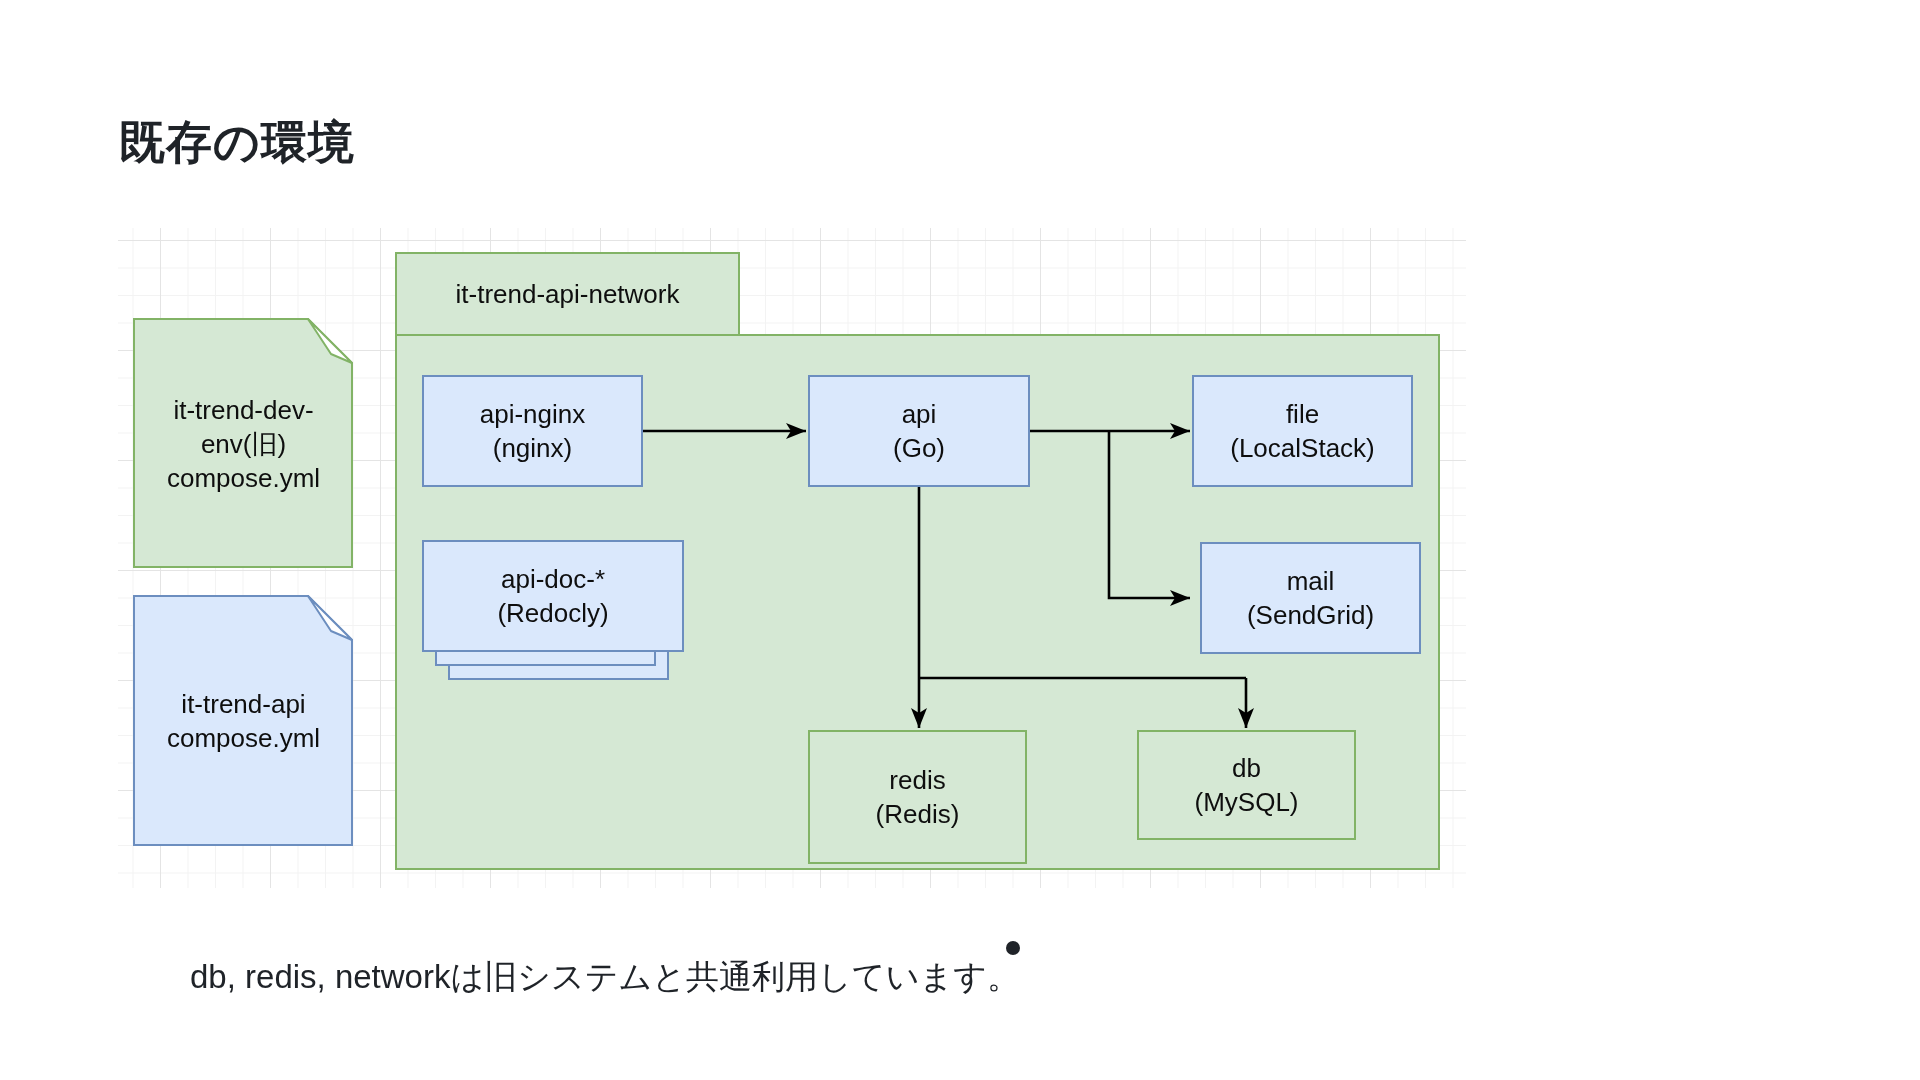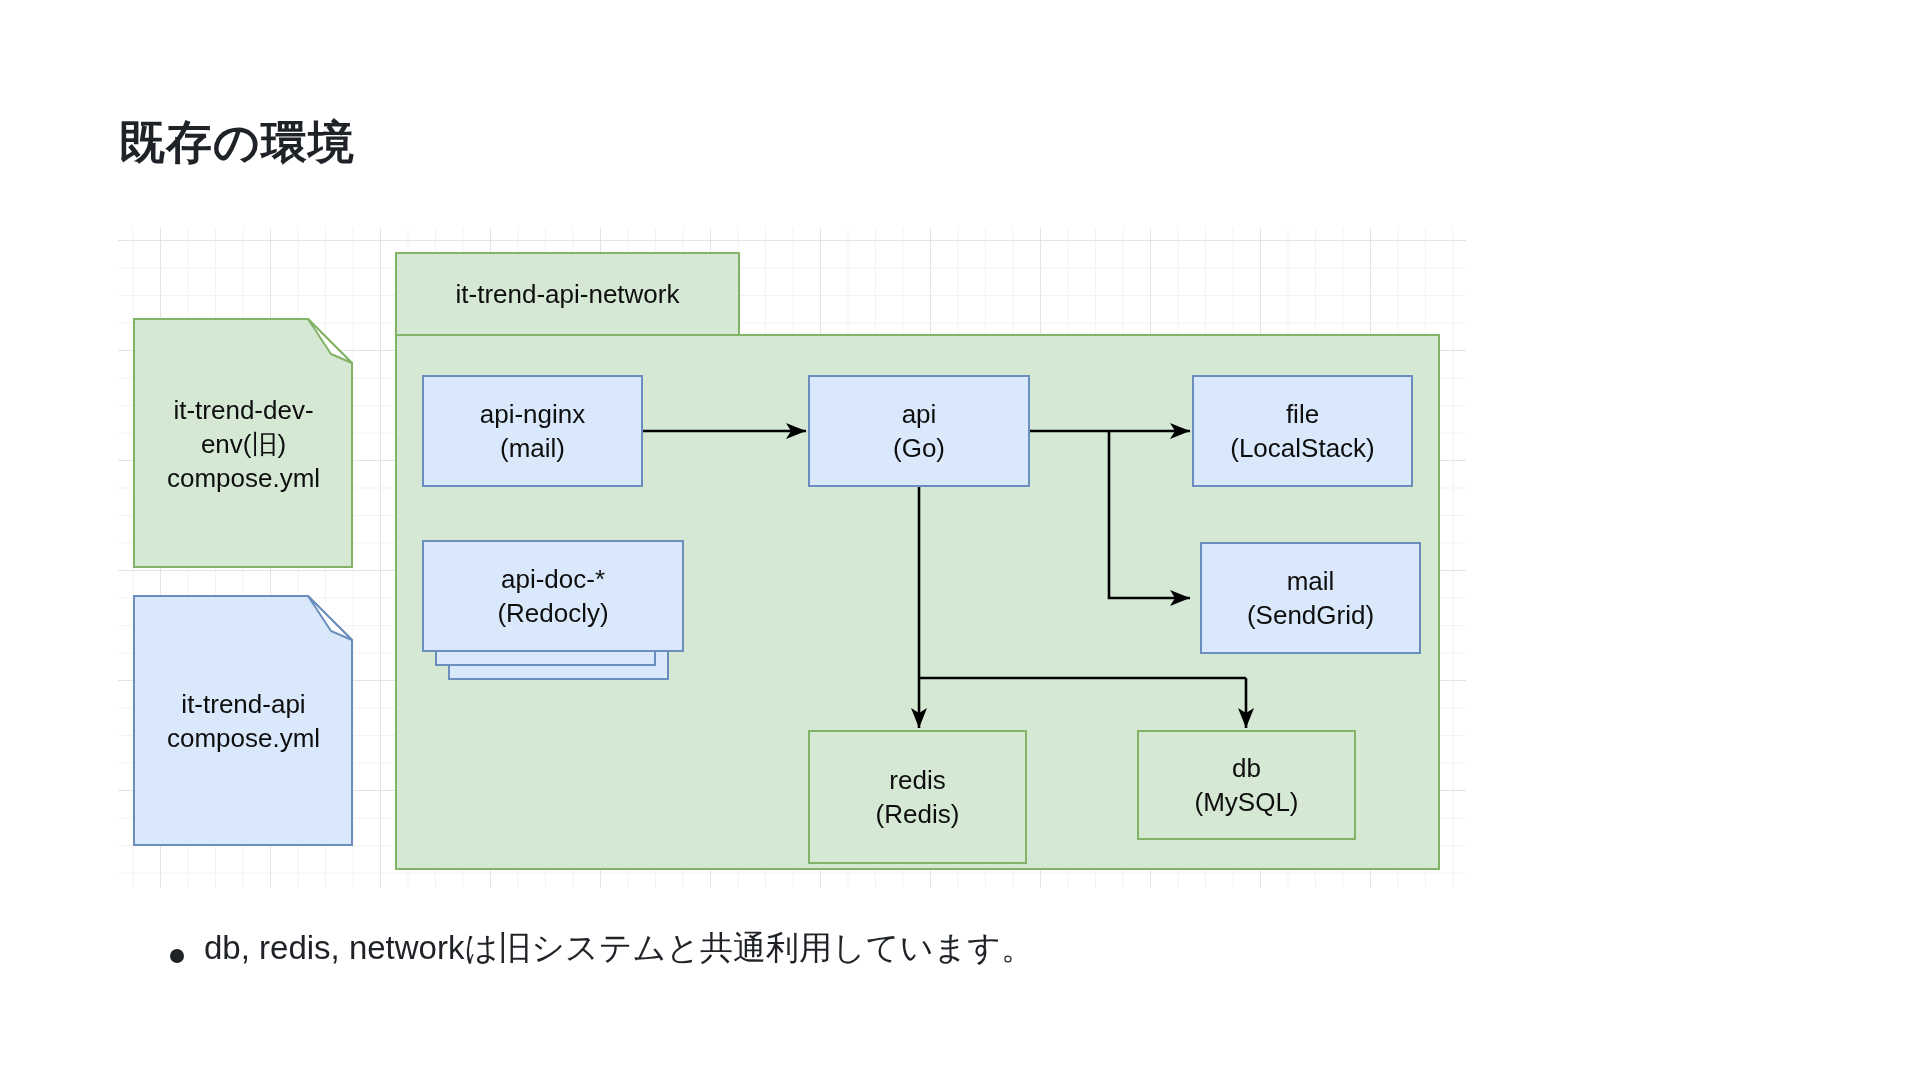--- a/index.html
+++ b/index.html
@@ -46,21 +46,21 @@
 
   .note { position:absolute; z-index:4; }
   .note .txt { position:absolute; left:0; top:0; width:100%; height:100%;
                display:flex; flex-direction:column; align-items:center; justify-content:center;
                font-size:26px; line-height:34px; color:#0e0e0e; text-align:center; }
   .note-dev { left:15px; top:90px;  width:221px; height:251px; }
   .note-api { left:15px; top:367px; width:221px; height:252px; }
 
   .arrows { position:absolute; left:0; top:0; z-index:2; pointer-events:none; }
 
-  .bullet-row { position:absolute; left:170px; top:926px; display:flex; align-items:center; }
+  .bullet-row { position:absolute; left:170px; top:926px; display:flex; align-items:flex-end;flex-direction:column; }
   .bullet-dot { width:14px; height:14px; border-radius:50%; background:#1f2328;
                 margin-top:15px; flex:0 0 auto; }
   .bullet-text { margin-left:20px; font-size:33px; color:#1f2328; }
 </style>
 </head>
 <body>
 
 <h1 class="page-title">既存の環境</h1>
 
 <div class="canvas">
@@ -103,21 +103,21 @@
       <span>it-trend-api</span>
       <span>compose.yml</span>
     </div>
   </div>
 
   <div class="ghost g2"></div>
   <div class="ghost g1"></div>
 
   <div class="node blue n-api-nginx">
     <span>api-nginx</span>
-    <span>(mail)</span>
+    <span>(nginx)</span>
   </div>
   <div class="node blue n-api">
     <span>api</span>
     <span>(Go)</span>
   </div>
   <div class="node blue n-file">
     <span>file</span>
     <span>(LocalStack)</span>
   </div>
   <div class="node blue n-mail">

